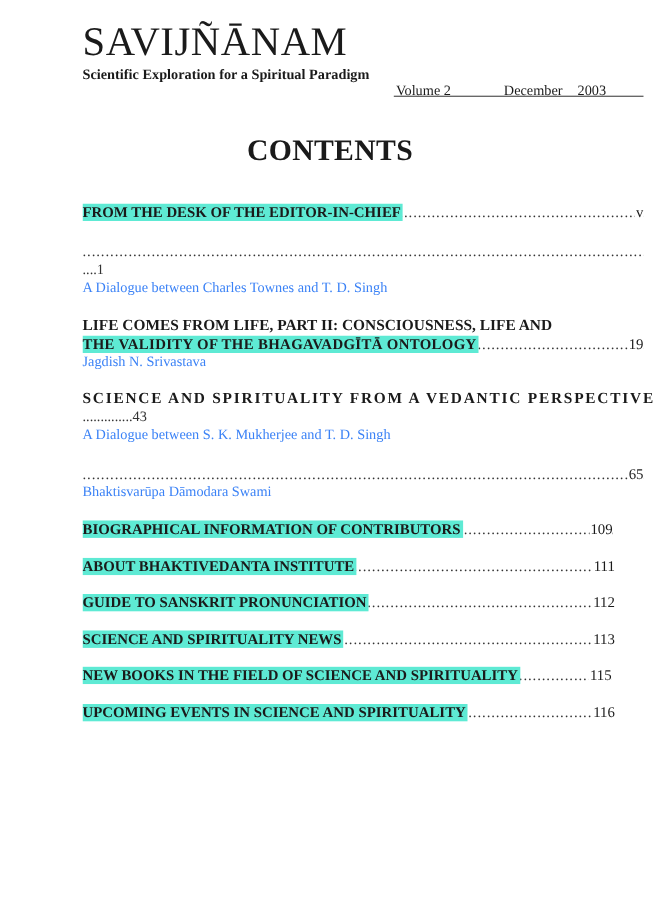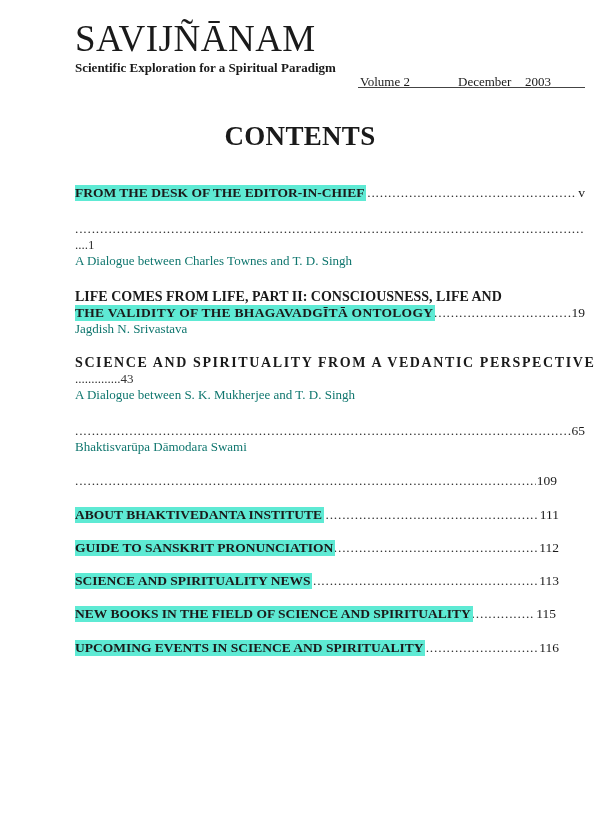--- a/index.html
+++ b/index.html
@@ -15,21 +15,21 @@
       font-size:27px; font-weight:bold; letter-spacing:0.3px; }
     .toc { position:absolute; left:75px; top:185px; width:510px; }
     .entry { position:absolute; left:0; width:510px; }
     .line { position:relative; height:16px; font-size:13.5px; font-weight:bold; white-space:nowrap; overflow:hidden; }
     .line .t { position:absolute; left:0; top:0; background:#5eead4; padding-right:2px; z-index:2; }
     .line .d { position:absolute; left:0; right:0; top:0; font-weight:normal; letter-spacing:0.8px; overflow:hidden; z-index:1; color:#333; }
     .line .p { position:absolute; right:0; top:0; background:#fff; padding-left:1px; font-weight:normal; z-index:2; }
     .plain { font-size:14px; font-weight:bold; height:16px; white-space:nowrap; }
     .spaced { letter-spacing:1.6px; }
     .cont { font-size:13px; height:16px; white-space:nowrap; color:#333; }
-    .author { font-size:13px; height:16px; white-space:nowrap; color:#0f766e; }
+    .author { font-size:13px; height:16px; white-space:nowrap; color:#3b82f6; }
   </style>
 </head>
 <body>
 
 <div class="masthead">
   <div class="mast-title">SAVIJÑĀNAM</div>
 </div>
 <div class="subtitle-row">
   <div class="subtitle">Scientific Exploration for a Spiritual Paradigm</div>
   <div class="issue">
@@ -78,20 +78,21 @@
   <div class="entry" style="top:238px">
     <div class="line">
         <span class="d">........................................................................................................................................................................</span>
         <span class="p">65</span>
       </div>
     <div class="author">Bhaktisvarūpa Dāmodara Swami</div>
   </div>
 
   <div class="entry" style="top:288px; width:482px">
     <div class="line" style="width:482px">
+        <span class="t">BIOGRAPHICAL INFORMATION OF CONTRIBUTORS</span>
         <span class="d">........................................................................................................................................................................</span>
         <span class="p">109</span>
       </div>
   </div>
 
   <div class="entry" style="top:322px; width:484px">
     <div class="line" style="width:484px">
         <span class="t">ABOUT BHAKTIVEDANTA INSTITUTE</span>
         <span class="d">........................................................................................................................................................................</span>
         <span class="p">111</span>

